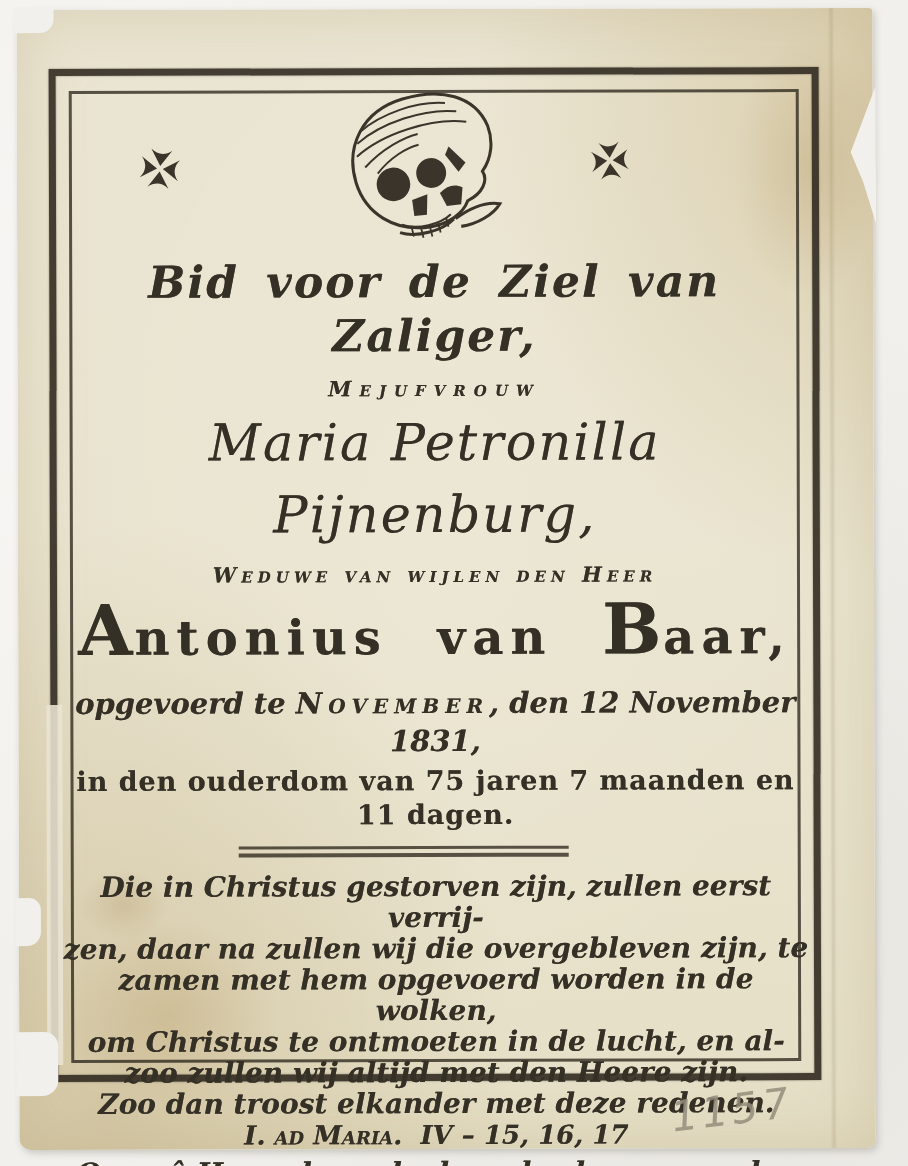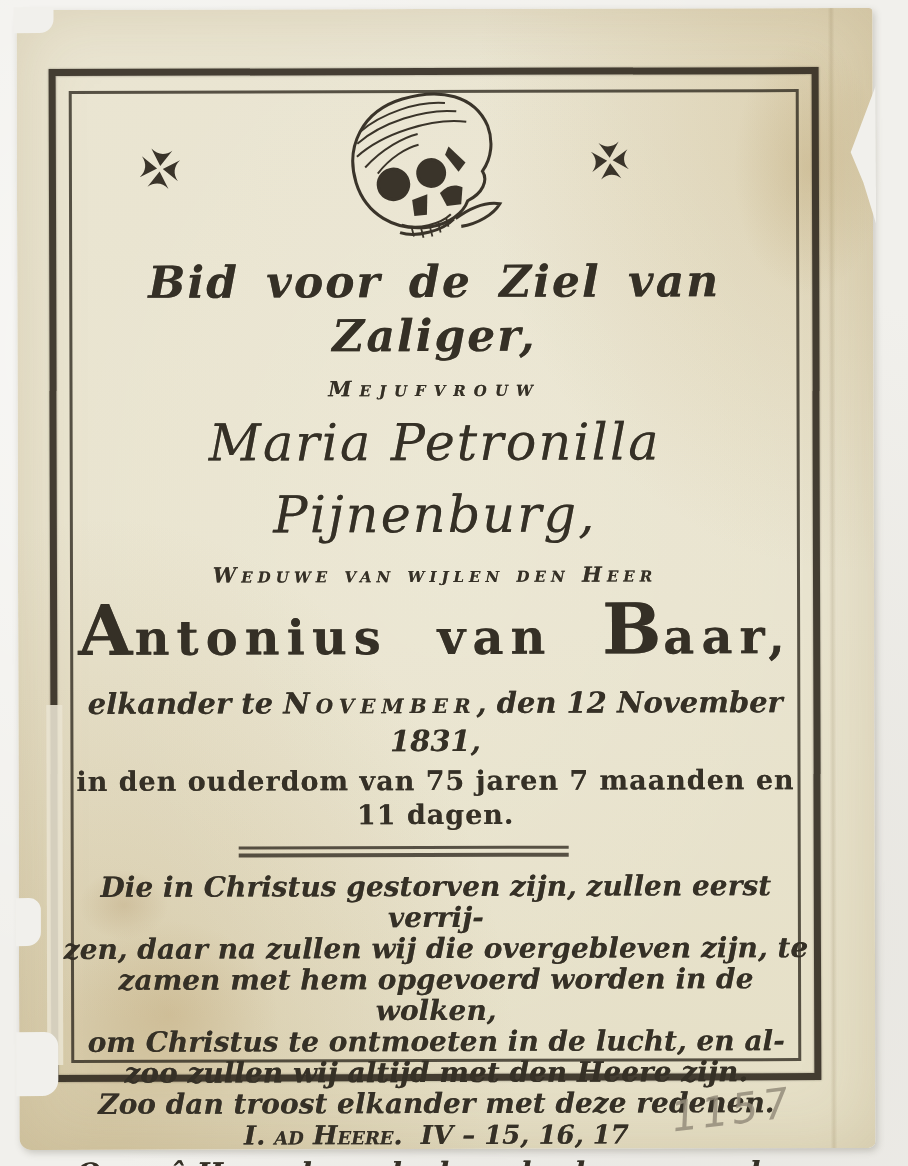--- a/index.html
+++ b/index.html
@@ -154,38 +154,38 @@
       </div>
     </div>
 
     <div class="title">Bid voor de Ziel van Zaliger,</div>
     <div class="subtitle smallcaps">Mejufvrouw</div>
     <div class="name">Maria Petronilla Pijnenburg,</div>
     <div class="relation smallcaps"><span>Weduwe van wijlen den Heer</span></div>
 
     <div class="husband"><span class="initial">A</span><span>ntonius van</span> <span class="initial">B</span><span>aar,</span></div>
 
-    <div class="death-line"><span>elkander te </span><span class="place smallcaps">November</span><span>, den 12 November 1831,</span></div>
+    <div class="death-line"><span>opgevoerd te </span><span class="place smallcaps">November</span><span>, den 12 November 1831,</span></div>
 
     <div class="age-line">in den ouderdom van 75 jaren 7 maanden en 11 dagen.</div>
 
     <div class="divider">
       <div class="rule"></div>
         <div class="rule"></div>
     </div>
 
     <div class="verse">
       <div>Die in Christus gestorven zijn, zullen eerst verrij-</div>
       <div>zen, daar na zullen wij die overgebleven zijn, te</div>
       <div>zamen met hem opgevoerd worden in de wolken,</div>
       <div>om Christus te ontmoeten in de lucht, en al-</div>
       <div>zoo zullen wij altijd met den Heere zijn.</div>
       <div>Zoo dan troost elkander met deze redenen.</div>
     </div>
-    <div class="citation"><span class="smallcaps">I. ad Heere.</span>&nbsp;&nbsp;<span>IV – 15, 16, 17</span></div>
+    <div class="citation"><span class="smallcaps">I. ad Maria.</span>&nbsp;&nbsp;<span>IV – 15, 16, 17</span></div>
 
     <div class="prayer">
       <div>Open ô Heere haar de deur des levens, en doe haar</div>
 
     </div>
 
   </div>
 
   <div class="tear tr"></div>
   <div class="tear l1"></div>

